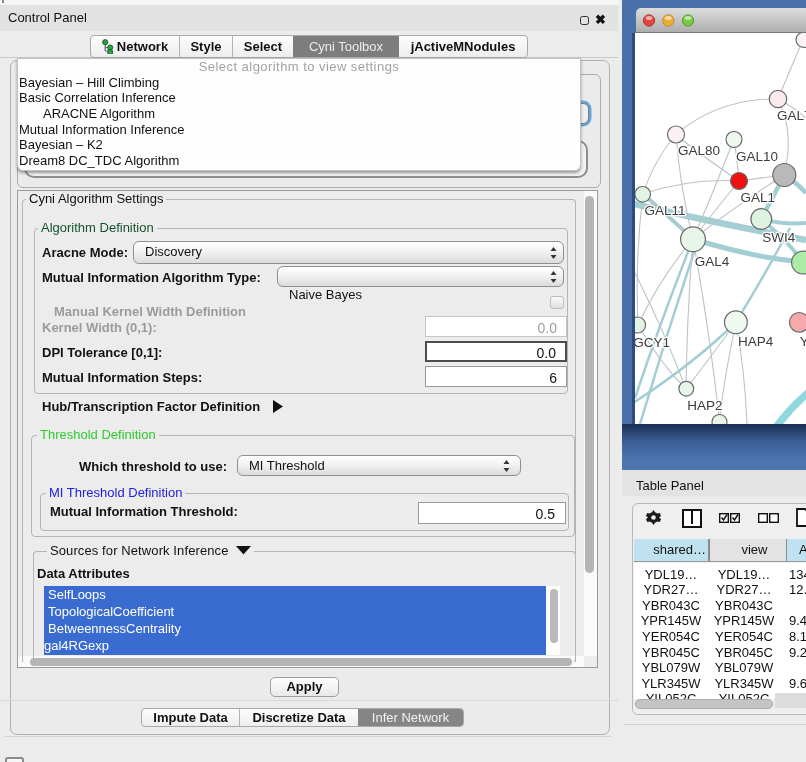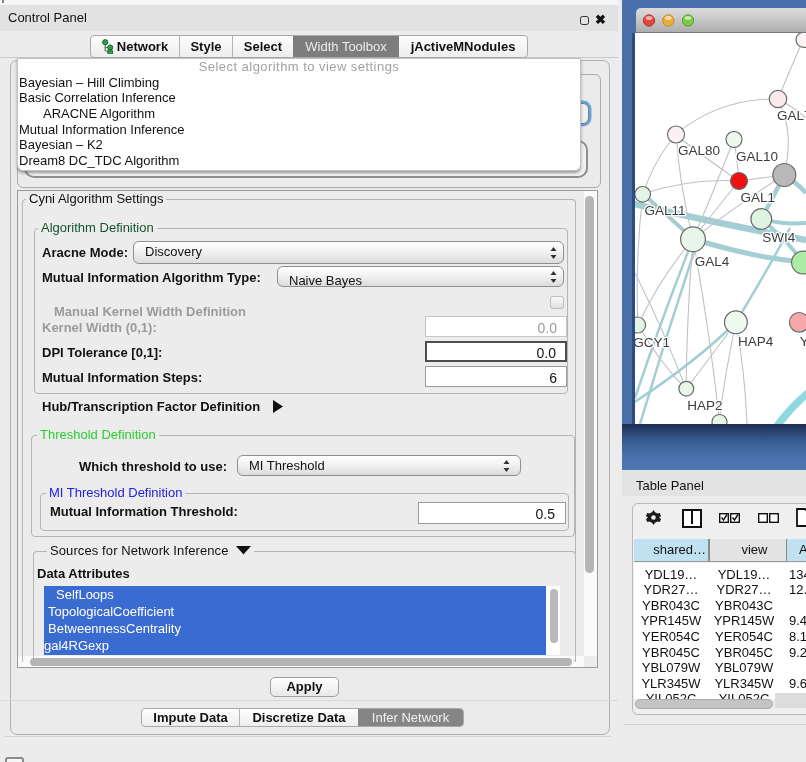--- a/index.html
+++ b/index.html
@@ -30,21 +30,21 @@
 <div class="abs" style="left:90px;top:34.7px;height:21.3px;display:flex;border:1px solid #a9a9a9;border-radius:4px;overflow:hidden;background:linear-gradient(#fdfdfd,#ededed);">
   <div style="width:88px;display:flex;align-items:center;justify-content:center;font-weight:bold;">
     <svg width="12" height="16" viewBox="0 0 12 16" style="margin-right:3px;">
       <path d="M3.2 5 L3.2 13 M3.2 9.5 L7.5 9.5 M3.2 13 L7.5 13" stroke="#5a6b7a" stroke-width="1.2" fill="none"></path>
       <circle cx="3.2" cy="4.2" r="2.6" fill="#2f9e44" stroke="#1d6b2e"></circle>
       <circle cx="8.2" cy="9.5" r="2.6" fill="#2f9e44" stroke="#1d6b2e"></circle>
       <circle cx="8.2" cy="14.2" r="2.6" fill="#2f9e44" stroke="#1d6b2e"></circle>
     </svg>Network</div>
   <div style="width:52px;border-left:1px solid #b3b3b3;display:flex;align-items:center;justify-content:center;font-weight:bold;">Style</div>
   <div style="width:60px;border-left:1px solid #b3b3b3;display:flex;align-items:center;justify-content:center;font-weight:bold;">Select</div>
-  <div style="width:106px;background:#7d7d7d;color:#ececec;display:flex;align-items:center;justify-content:center;">Width Toolbox</div>
+  <div style="width:106px;background:#7d7d7d;color:#ececec;display:flex;align-items:center;justify-content:center;">Cyni Toolbox</div>
   <div style="width:128px;display:flex;align-items:center;justify-content:center;font-weight:bold;">jActiveMNodules</div>
 </div>
 
 <div class="abs" style="left:10px;top:60px;width:598px;height:673px;border:1px solid #b0b0b0;border-radius:7px;background:#ebebeb;"></div>
 
 <div class="abs" style="left:17px;top:74px;width:582px;height:112px;border:1px solid #ababab;border-radius:6px;background:#ebebeb;"></div>
 
 <div class="abs" style="left:25px;top:103px;width:562px;height:19px;border:1px solid #7a7a7a;border-radius:6px;background:#f0f0f0;box-shadow:0 0 0 2.5px rgba(90,157,219,0.9);"></div>
 
 <div class="abs" style="left:24px;top:140px;width:564px;height:38px;border:2px solid #8e8e8e;border-radius:10px;background:#f2f2f2;box-sizing:border-box;"></div>
@@ -66,21 +66,21 @@
 </div>
 <div class="abs b" style="left:42px;top:245px;">Aracne Mode:</div>
 <div class="combo" style="left:133px;top:241px;width:431px;height:23px;">
   <span style="position:absolute;left:11px;top:2px;">Discovery</span>
   <svg class="ar" viewBox="0 0 7 12">
       <path d="M3.5 0 L6.5 4 L0.5 4 Z M3.5 12 L6.5 8 L0.5 8 Z" fill="#333"></path>
     </svg>
 </div>
 <div class="abs b" style="left:42px;top:270px;">Mutual Information Algorithm Type:</div>
 <div class="combo" style="left:277px;top:266px;width:287px;height:21px;">
-  <span style="position:absolute;left:11px;top:6px;">Naive Bayes</span>
+  <span style="position:absolute;left:11px;top:20px;">Naive Bayes</span>
   <svg class="ar" viewBox="0 0 7 12">
       <path d="M3.5 0 L6.5 4 L0.5 4 Z M3.5 12 L6.5 8 L0.5 8 Z" fill="#333"></path>
     </svg>
 </div>
 <div class="abs b gray" style="left:54px;top:295px;margin-top:9px;">Manual Kernel Width Definition</div>
 <div class="abs" style="left:550px;top:296px;width:12px;height:11px;border:1px solid #bdbdbd;border-radius:3px;background:linear-gradient(#fafafa,#e0e0e0);"></div>
 <div class="abs b gray" style="left:42px;top:320px;">Kernel Width (0,1):</div>
 <div class="field gray" style="left:425px;top:316px;width:142px;height:21px;border:1px solid #c6c6c6;padding:4px 9px 0 0;">0.0</div>
 <div class="abs b" style="left:42px;top:345px;">DPI Tolerance [0,1]:</div>
 <div class="field" style="left:425px;top:341px;width:142px;height:21px;border:2px solid #4d4d4d;padding:3px 9px 0 0;">0.0</div>
@@ -111,21 +111,21 @@
 
 <div class="fs" style="left:33px;top:551px;width:541px;height:110px;border-bottom:none;">
   <span class="leg" style="left:13px;letter-spacing:0.1px;">Sources for Network Inference&nbsp; <svg width="15" height="10" viewBox="0 0 15 10" style="vertical-align:0px;">
         <path d="M0 1 L15 1 L7.5 9.5 Z" fill="#111"></path>
       </svg></span>
 </div>
 <div class="abs b" style="left:37px;top:566px;">Data Attributes</div>
 
 <div class="abs" style="left:44px;top:586px;width:516px;height:69px;background:#fff;overflow:hidden;">
   <div style="position:absolute;left:0;top:0;width:502px;height:69px;background:#3a6bd0;color:#fff;">
-    <div style="height:17px;line-height:17px;padding-left:12px;">SelfLoops</div>
+    <div style="height:17px;line-height:17px;padding-left:4px;">SelfLoops</div>
     <div style="height:17px;line-height:17px;padding-left:4px;">TopologicalCoefficient</div>
     <div style="height:17px;line-height:17px;padding-left:4px;">BetweennessCentrality</div>
     <div style="height:17px;line-height:17px;">gal4RGexp</div>
   </div>
   <div style="position:absolute;left:506px;top:3px;width:8px;height:54px;background:#b9b9b9;border-radius:4px;"></div>
 </div>
 
 <div class="abs" style="left:270px;top:677px;width:67px;height:18px;border:1px solid #9f9f9f;border-radius:5px;background:linear-gradient(#ffffff,#e8e8e8);text-align:center;line-height:18px;font-weight:bold;">Apply</div>
 
 <div class="abs" style="left:0;top:700px;width:618px;height:1px;background:#d8d8d8;"></div>

